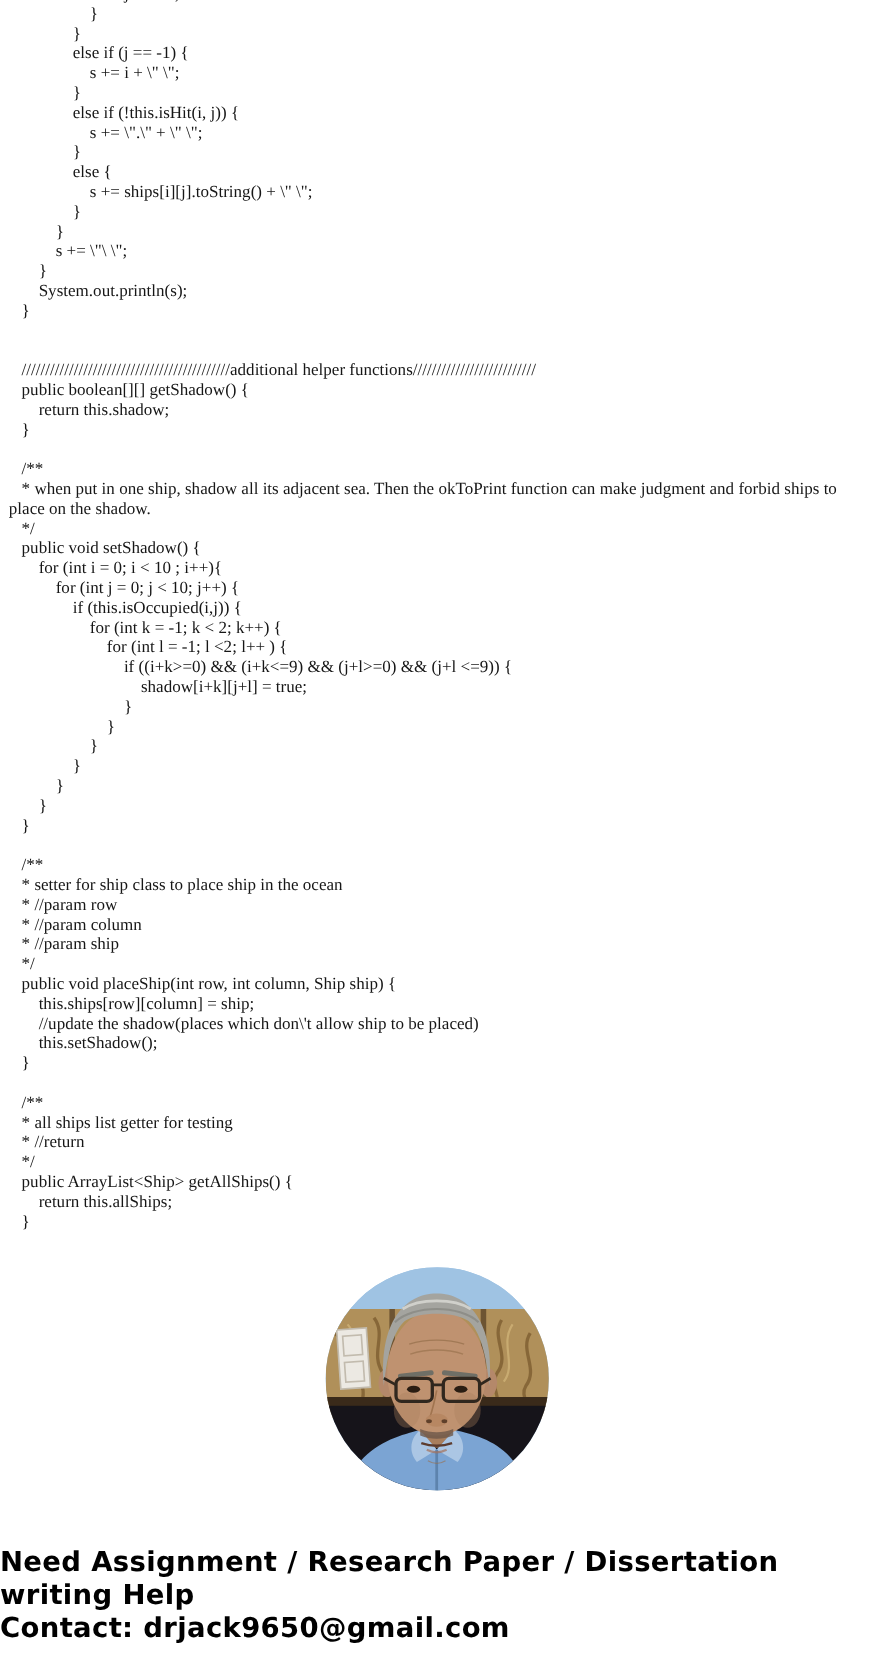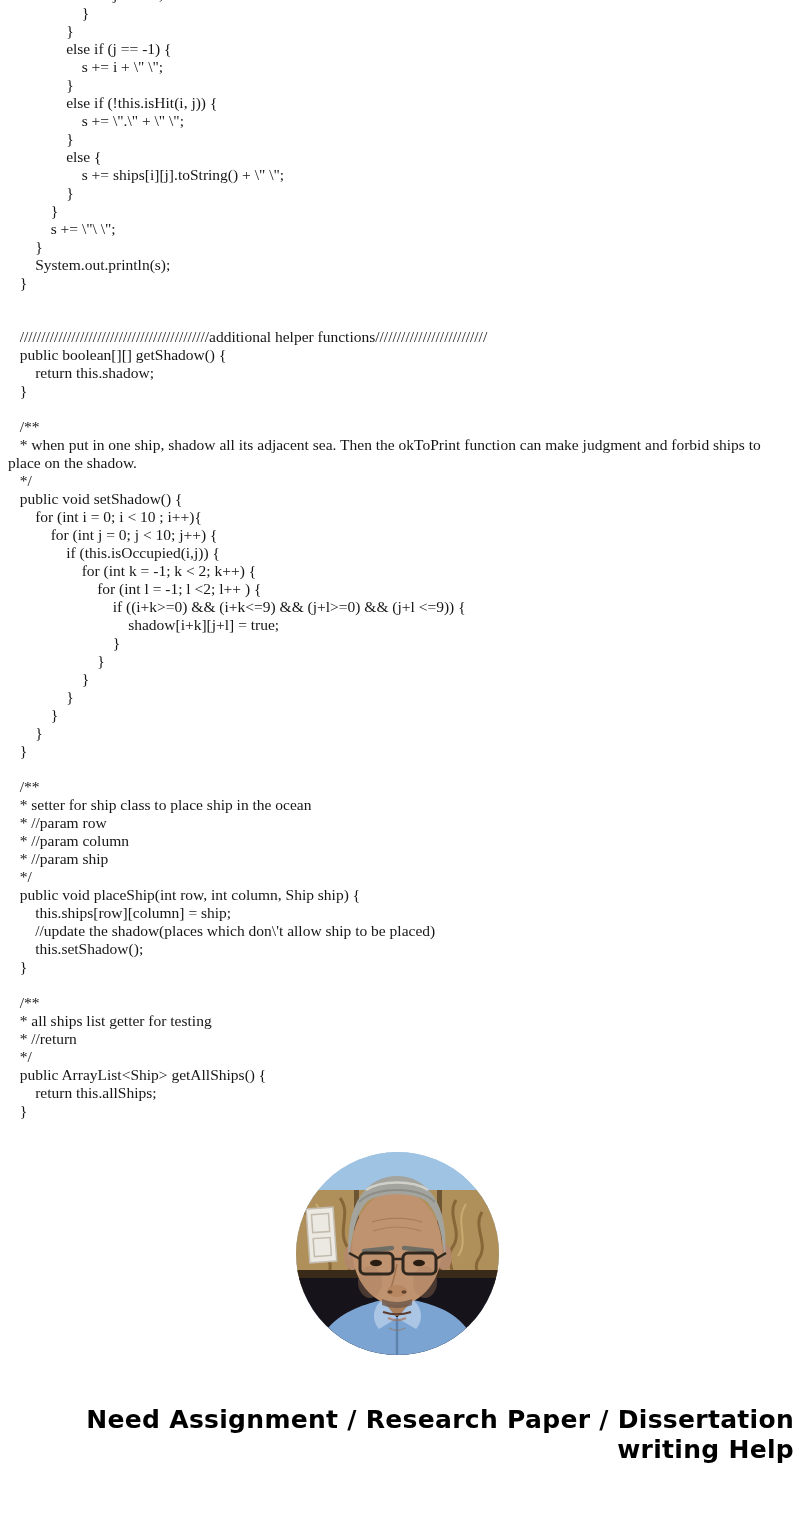--- a/index.html
+++ b/index.html
@@ -23,21 +23,21 @@
   .photo {
     width:203px; height:203px;
     margin:32px auto 0 auto;
     border-radius:50%;
     overflow:hidden;
     background:#9fc3e3;
   }
   .photo svg { display:block; }
   .banner {
     margin-top:50px;
-    text-align:right;
+    text-align:left;
     font-family:"DejaVu Sans", sans-serif;
     font-weight:700;
     font-size:25px;
     line-height:30px;
     letter-spacing:0.3px;
     color:#000000;
   }
 </style>
 </head>
 <body>
@@ -176,13 +176,14 @@
     <path d="M86,147 C96,151 106,151 116,147 L116,153 C106,157 96,157 86,153 Z" fill="#6d584a" opacity="0.8"></path>
 
     <path d="M87,160 C96,163 106,163 115,160" stroke="#5d3c2e" stroke-width="2.2" fill="none"></path>
     <path d="M92,166 C98,169 104,169 110,166" stroke="#a5705a" stroke-width="2" fill="none" opacity="0.7"></path>
     <path d="M93,176 C98,179 104,179 109,176" stroke="#9a6f4d" stroke-width="1.2" fill="none" opacity="0.6"></path>
   </svg>
 </div>
 
 <div class="banner">
   <div>Need Assignment / Research Paper / Dissertation writing Help</div>
+  <div>Contact: drjack9650@gmail.com</div>
 </div>
 
 </body></html>

